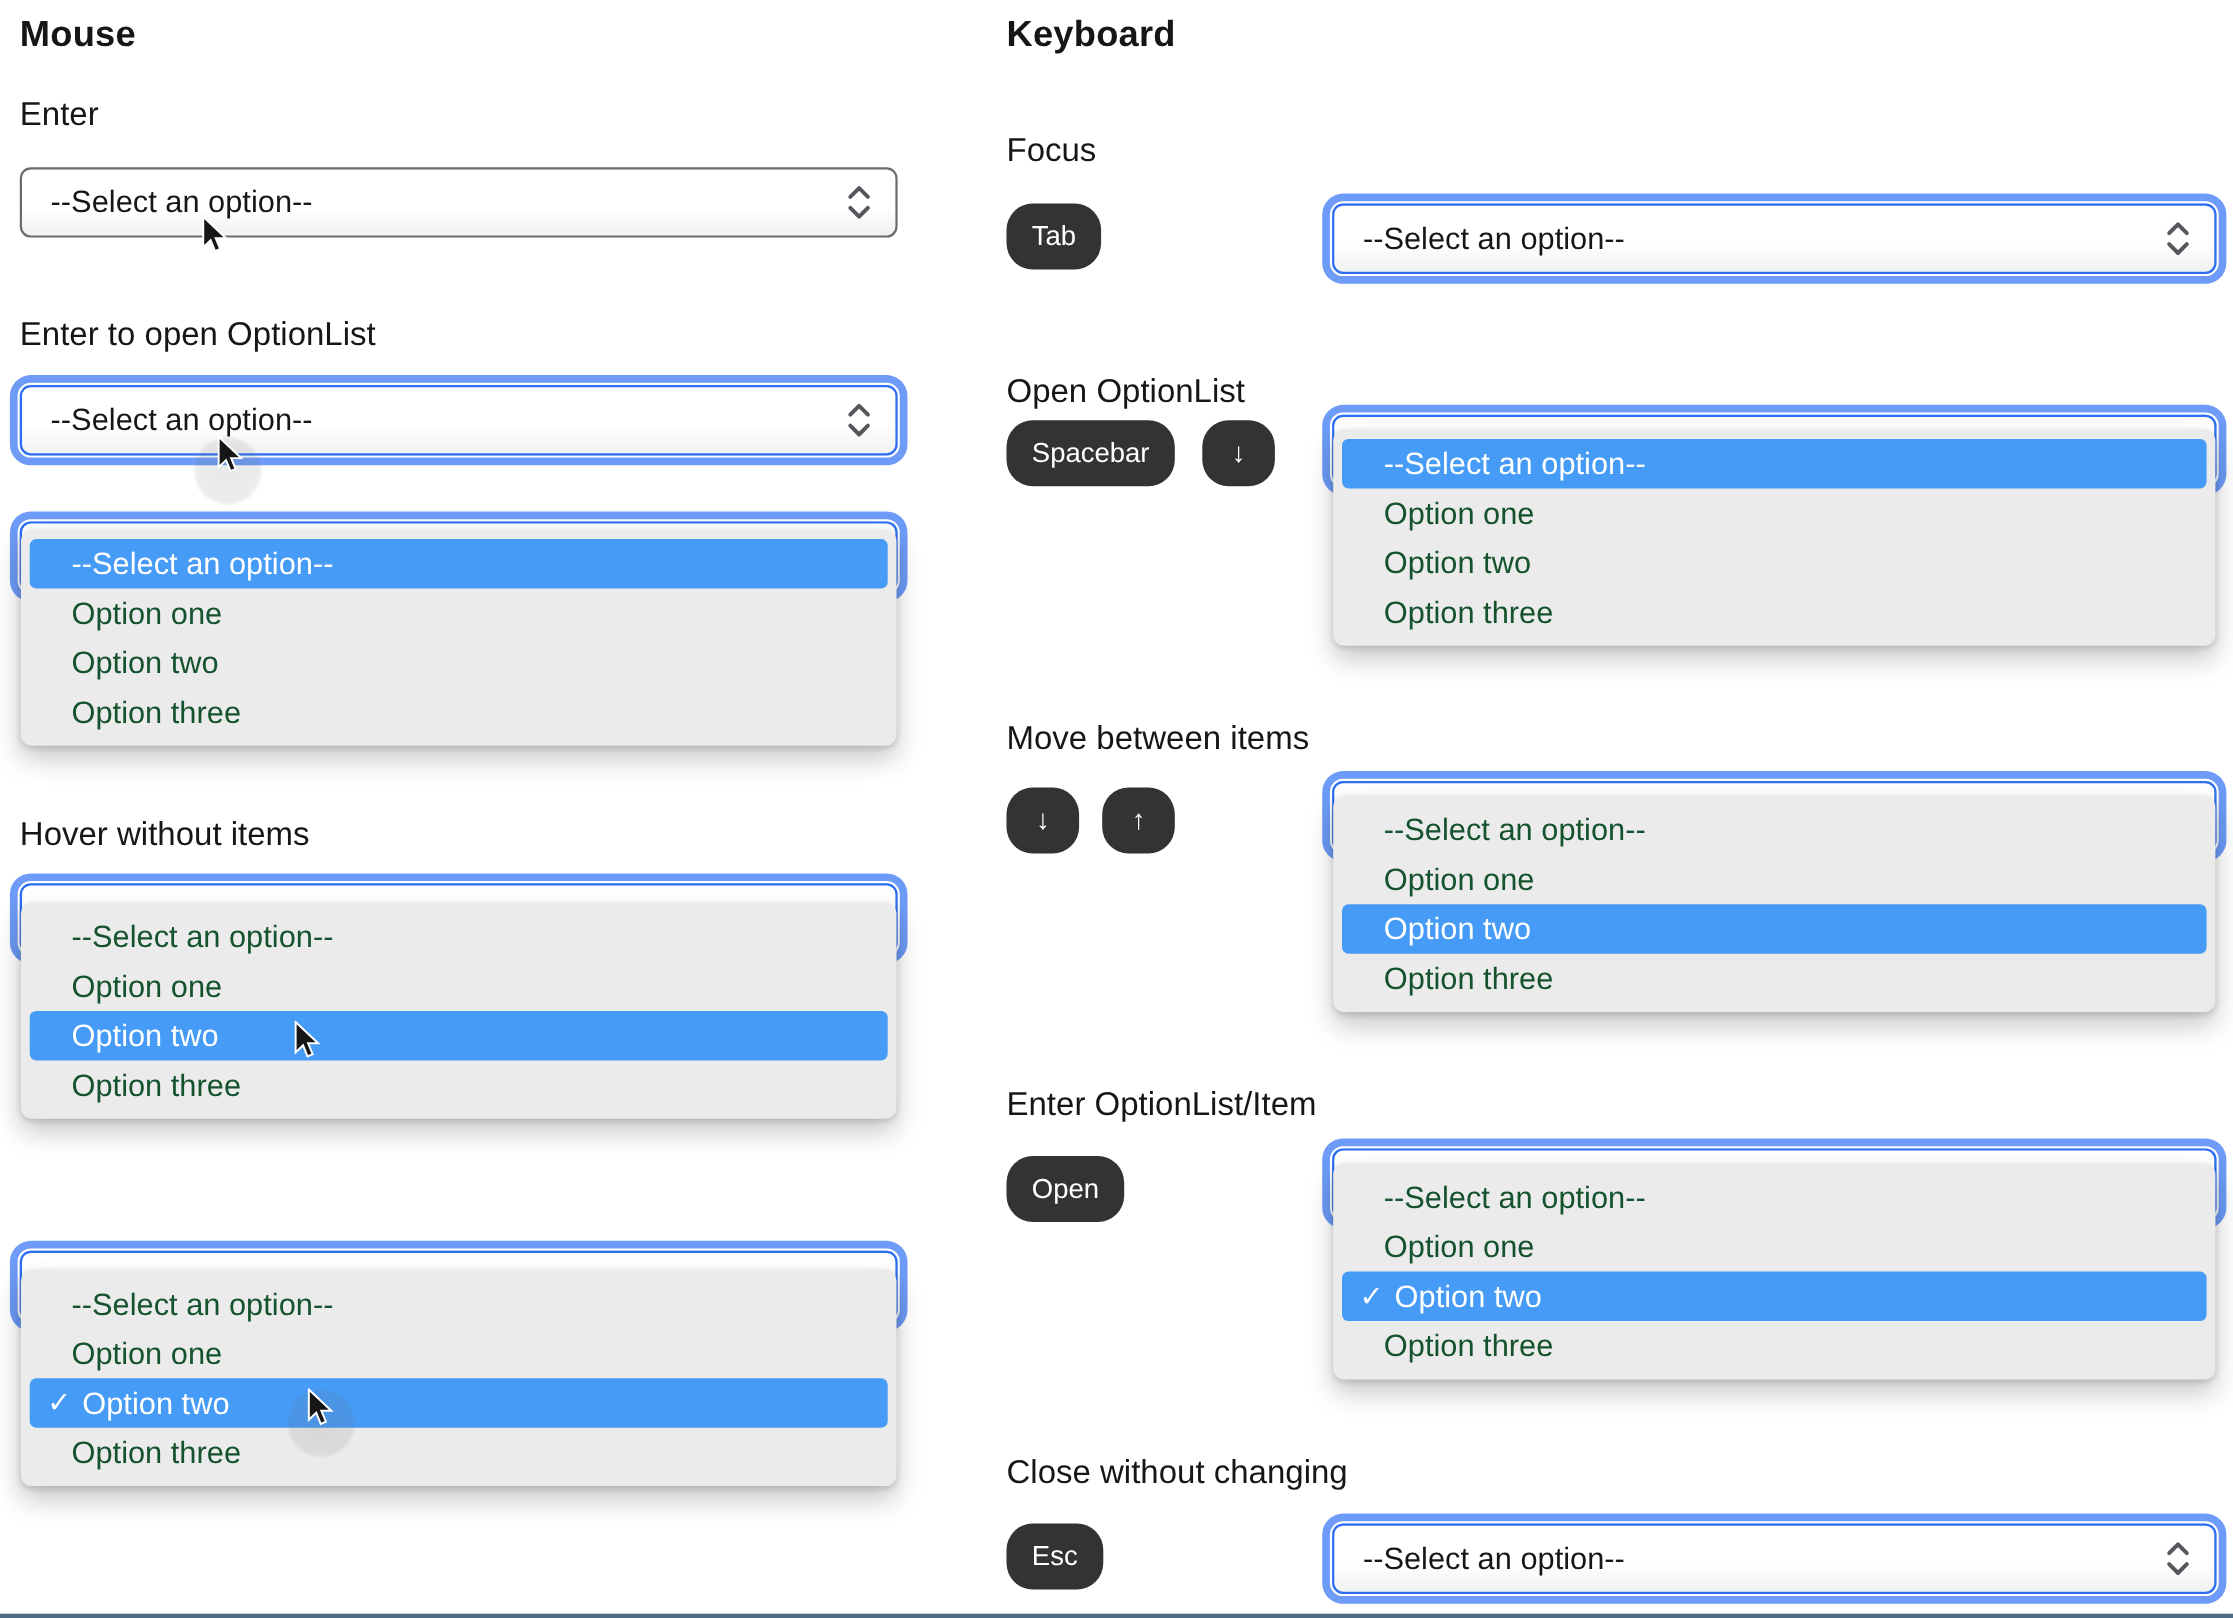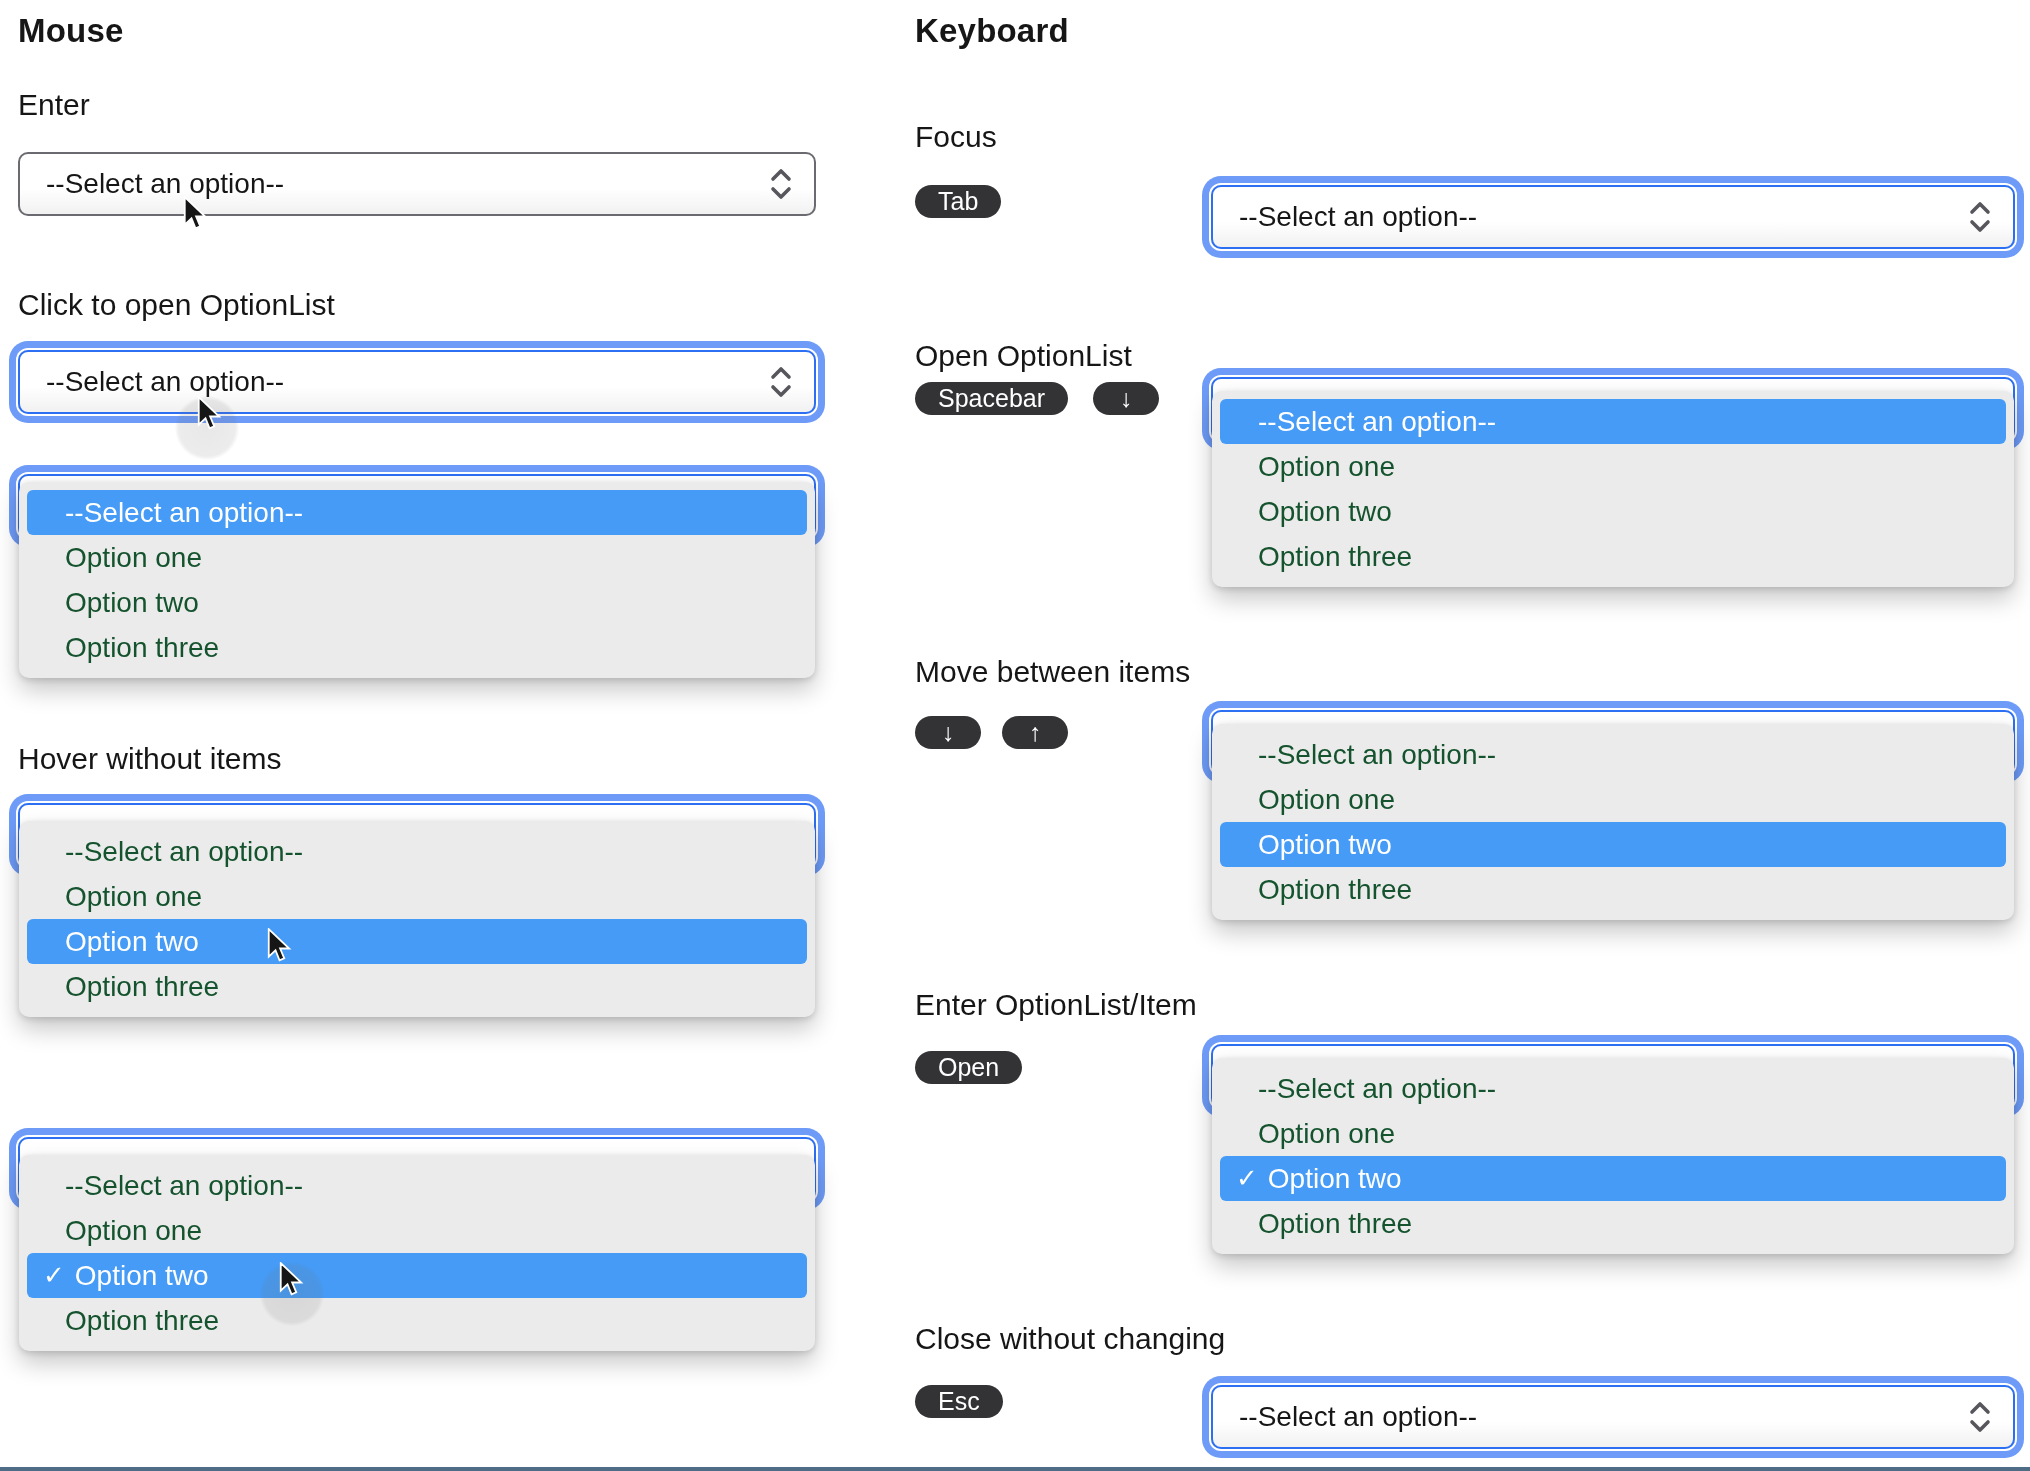--- a/index.html
+++ b/index.html
@@ -28,21 +28,21 @@
   .panel{position:absolute;left:1px;right:1px;background:#ebebeb;border-radius:10px;
          padding:8px;box-sizing:border-box;
          box-shadow:0 12px 24px rgba(0,0,0,.22),0 2px 6px rgba(0,0,0,.14);}
   .opt{height:45px;line-height:45px;padding-left:38px;font-size:28px;color:#14532d;
        border-radius:6px;white-space:nowrap;display:flex;align-items:center;}
   .opt.sel{background:#459bf5;color:#ffffff;}
   .opt .check{font-size:26px;margin-right:10px;font-weight:400;}
   .opt.checked{padding-left:16px;}
 
   
-  .kbd{position:absolute;height:33px;display:inline-flex;align-items:center;justify-content:center;
+  .kbd{position:absolute;height:60px;display:inline-flex;align-items:center;justify-content:center;
        padding:0 23px;background:#333336;color:#fff;border-radius:24px;font-size:25px;}
 
   
   .cursor{position:absolute;line-height:0;z-index:60;}
   .halo{position:absolute;width:64px;height:64px;border-radius:50%;
         background:radial-gradient(circle,rgba(110,110,115,.16) 0%,rgba(110,110,115,.13) 62%,rgba(110,110,115,0) 72%);
         z-index:55;}
 
   .bottom-rule{position:absolute;left:0;right:0;bottom:0;height:4px;background:#4f6c87;}
 </style>
@@ -62,21 +62,21 @@
           <path d="M5 23 L13 31 L21 23" fill="none" stroke="#56565c" stroke-width="3.6" stroke-linecap="round" stroke-linejoin="round"></path>
         </svg>
     </span>
   </div>
   <div class="cursor" style="left:182px;top:196px;">
     <svg width="28" height="36" viewBox="0 0 24 32">
         <path d="M2 1 L2 25.5 L8 19.8 L11.6 28.8 L15.8 27 L12.1 18.2 L20.2 18.2 Z" fill="#161617" stroke="#ffffff" stroke-width="1.6"></path>
       </svg>
   </div>
 
-  <div class="sec-title" style="left:18px;top:288px;">Click to open OptionList</div>
+  <div class="sec-title" style="left:18px;top:288px;">Enter to open OptionList</div>
   <div class="select focus" style="left:18px;top:350px;width:798px;">
     <span>--Select an option--</span>
     <span class="chev">
       <svg width="26" height="36" viewBox="0 0 26 36">
           <path d="M5 13 L13 5 L21 13" fill="none" stroke="#56565c" stroke-width="3.6" stroke-linecap="round" stroke-linejoin="round"></path>
           <path d="M5 23 L13 31 L21 23" fill="none" stroke="#56565c" stroke-width="3.6" stroke-linecap="round" stroke-linejoin="round"></path>
         </svg>
     </span>
   </div>
   <div class="halo" style="left:175px;top:396px;"></div>

